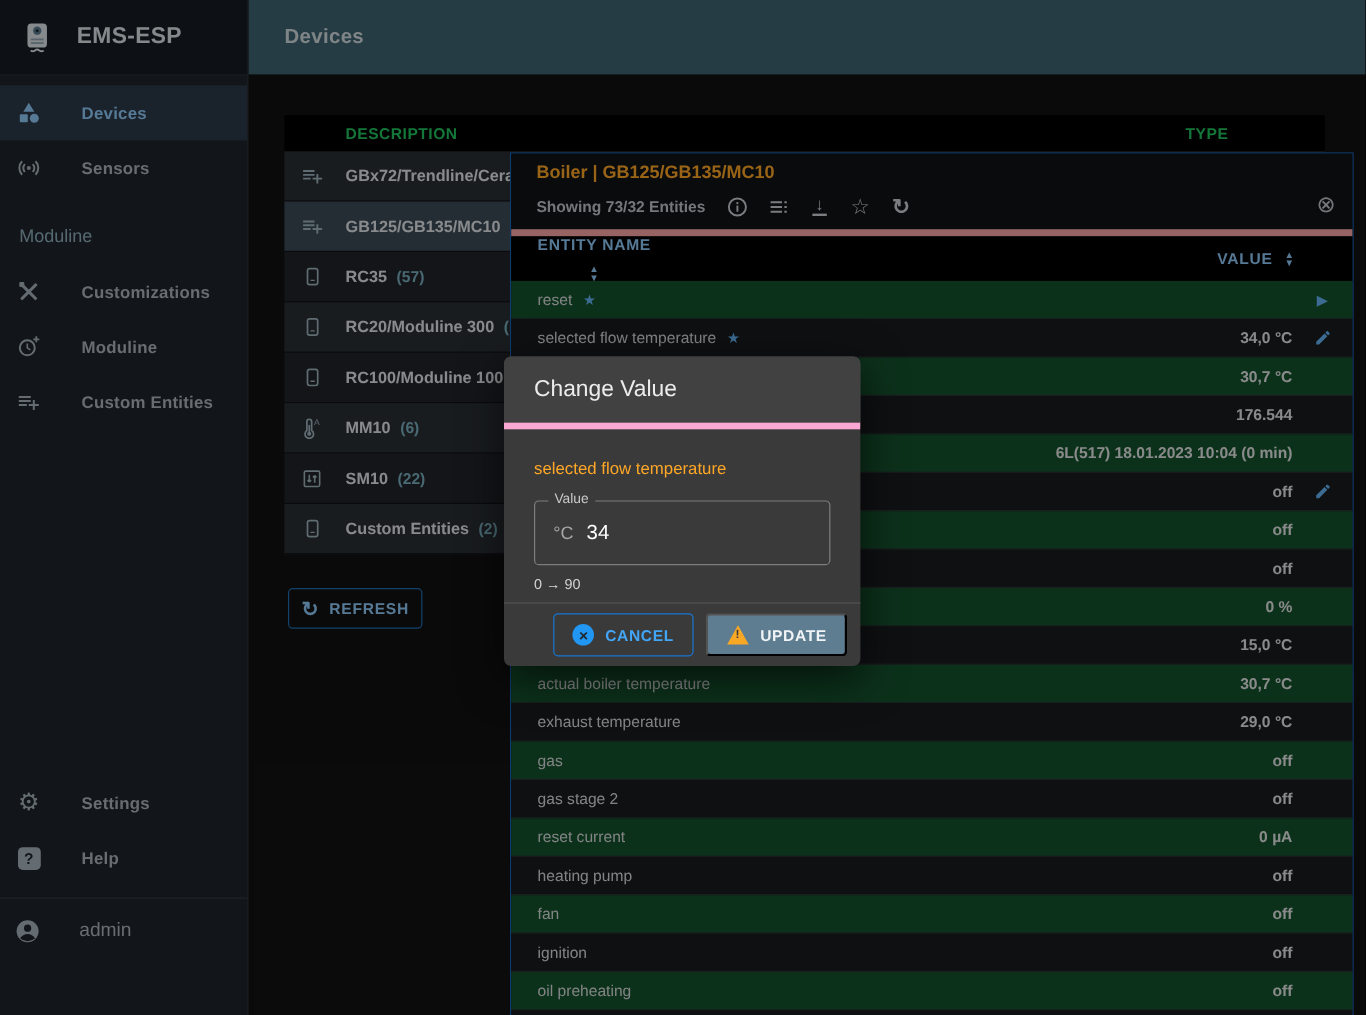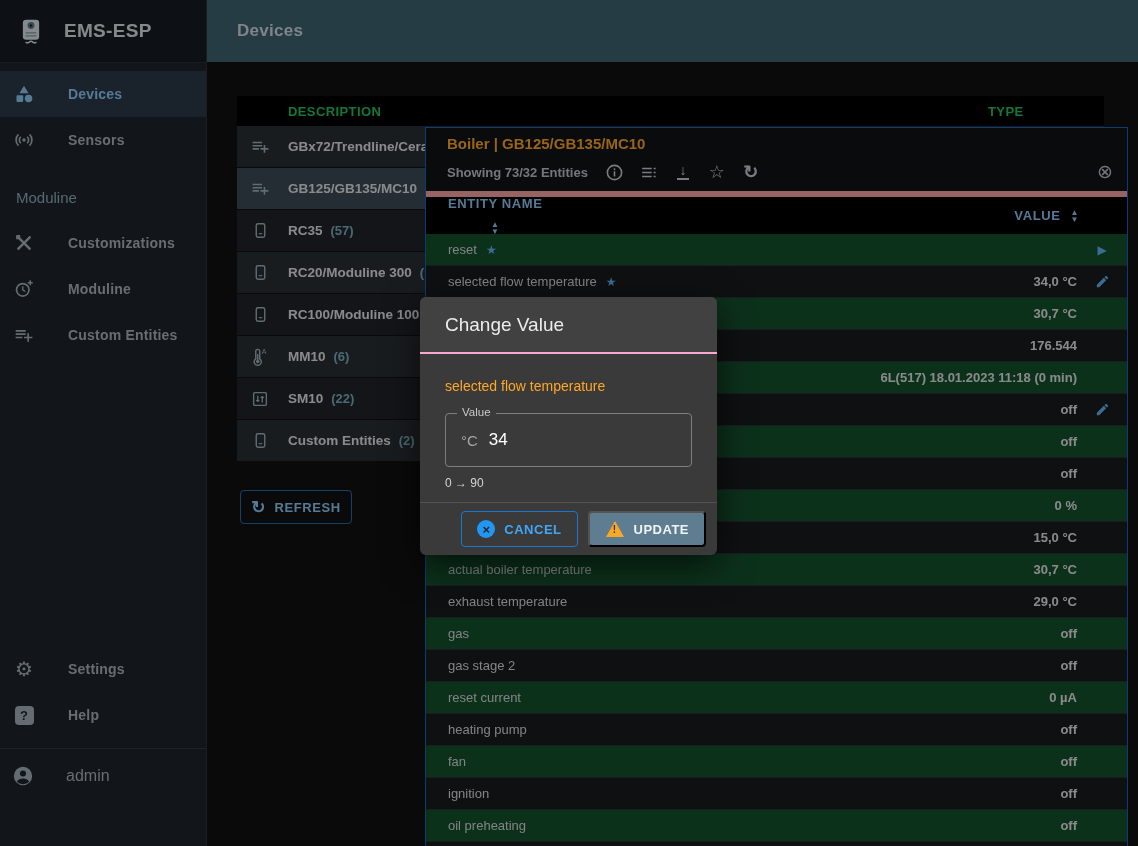--- a/index.html
+++ b/index.html
@@ -72,21 +72,21 @@
   .erow .act{width:50px;display:flex;justify-content:center;align-items:center;color:#64b5f6;flex-shrink:0;}
   .erow .play{font-size:12px;cursor:pointer;}
   .erow .pencil{cursor:pointer;}
   .erow.partial{height:11px;overflow:hidden;align-items:flex-start;}
   .erow.partial .ename{margin-top:8px;}
 
   
   .overlay{position:absolute;inset:0;background:rgba(0,0,0,0.40);z-index:40;}
   .modal{position:absolute;left:420px;top:297px;width:297px;height:258px;background:#3a3a3a;border-radius:6px;z-index:60;
       box-shadow:0 10px 36px rgba(0,0,0,0.65);}
-  .modal-title{height:55px;background:#414141;border-radius:6px 6px 0 0;border-bottom:2px solid #f9a8d4;
+  .modal-title{height:55px;background:#414141;border-radius:6px 6px 0 0;border-bottom:6px solid #f9a8d4;
       display:flex;align-items:center;padding-left:25px;font-size:19px;color:#ececec;}
   .modal-body{padding:0 25px;}
   .entity-label{margin-top:24px;font-size:14px;color:#ffa726;}
   .field{margin-top:19px;position:relative;height:54px;border:1px solid #7d7d7d;border-radius:4px;
       display:flex;align-items:center;padding-left:15px;gap:11px;box-sizing:border-box;cursor:text;}
   .field-label{position:absolute;top:-8px;left:11px;background:#3a3a3a;padding:0 5px;font-size:11.5px;color:#c9c9c9;}
   .unit{font-size:15px;color:#a5a5a5;}
   .fvalue{font-size:17px;color:#ffffff;}
   .helper{margin-top:9px;font-size:12px;color:#d4d4d4;}
   .modal-footer{position:absolute;left:0;right:0;bottom:0;height:53px;border-top:1px solid #525252;
@@ -383,21 +383,21 @@
       <span class="ename">
           <span></span>
         </span>
       <span class="val">176.544</span>
         <span class="act"></span>
     </div>
     <div class="erow odd">
       <span class="ename">
           <span></span>
         </span>
-      <span class="val">6L(517) 18.01.2023 11:18 (0 min)</span>
+      <span class="val">6L(517) 18.01.2023 10:04 (0 min)</span>
         <span class="act"></span>
     </div>
     <div class="erow">
       <span class="ename">
           <span></span>
         </span>
       <span class="val">off</span>
       <span class="act">
           <span class="pencil">
         <svg width="15" height="15" viewBox="0 0 24 24" fill="currentColor">

